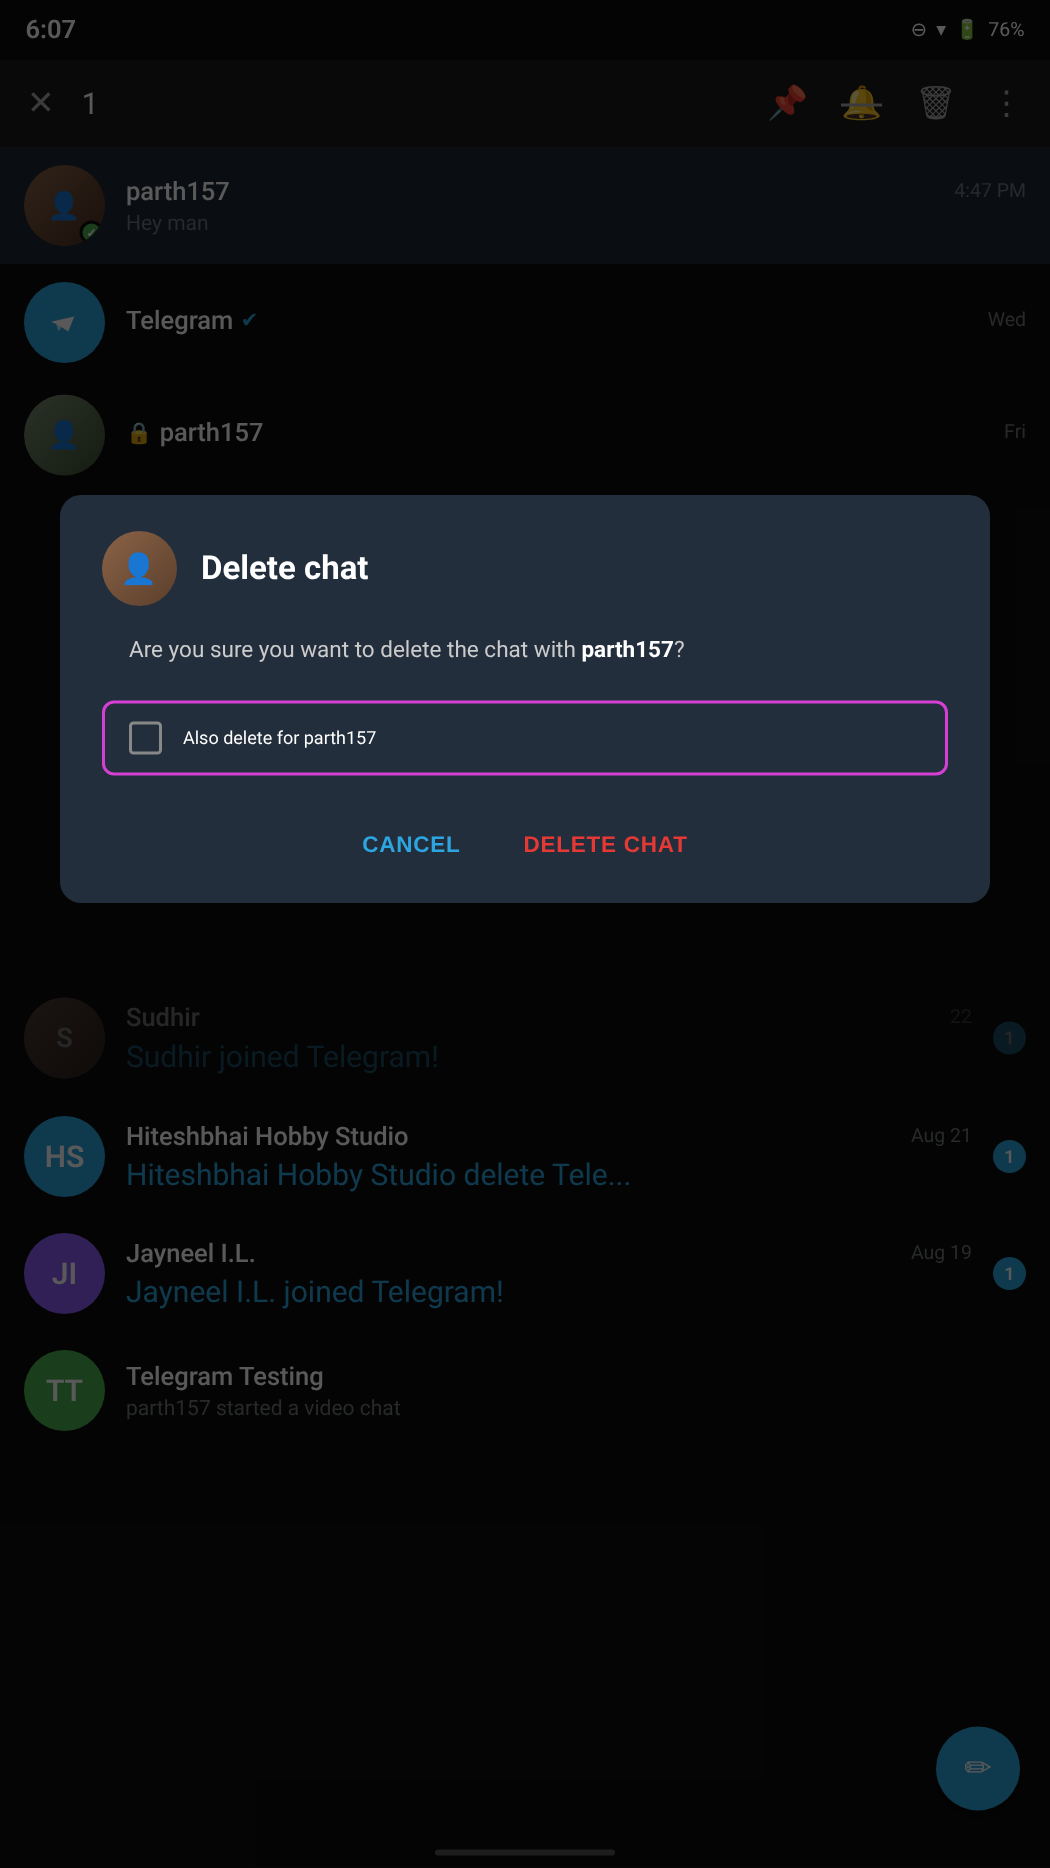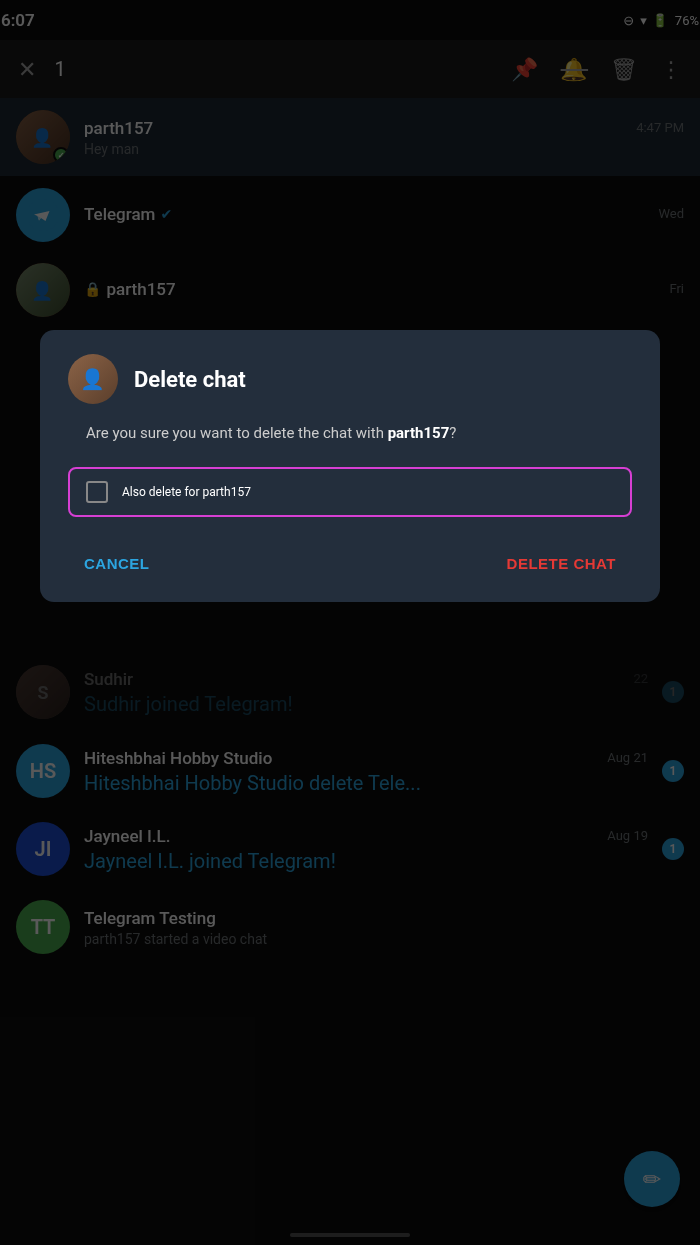--- a/index.html
+++ b/index.html
@@ -10,21 +10,21 @@
       font-family: 'Roboto', Arial, sans-serif;
       overflow: hidden;
       position: relative;
     }
 
     
     .status-bar {
       display: flex;
       justify-content: space-between;
       align-items: center;
-      padding: 8px 1px;
+      padding: 8px 17px;
       background: #0e0e0e;
       height: 40px;
     }
     .status-time {
       color: #fff;
       font-size: 17px;
       font-weight: 600;
     }
     .status-icons {
       display: flex;
@@ -94,21 +94,21 @@
     .avatar-photo {
       background: #5a3e2b;
     }
     .avatar-telegram {
       background: #2ca5e0;
     }
     .avatar-hs {
       background: #2ca5e0;
     }
     .avatar-ji {
-      background: #1d4ed8;
+      background: #8b5cf6;
     }
     .avatar-tt {
       background: #4caf50;
     }
 
     .online-dot {
       position: absolute;
       bottom: 1px;
       right: 1px;
       width: 16px;
@@ -267,21 +267,21 @@
       flex-shrink: 0;
       background: transparent;
     }
     .checkbox-label {
       color: #fff;
       font-size: 12px;
     }
 
     .dialog-actions {
       display: flex;
-      justify-content: space-between;
+      justify-content: center;
       gap: 10px;
     }
     .btn-cancel {
       background: transparent;
       border: none;
       color: #2ca5e0;
       font-size: 15px;
       font-weight: 600;
       padding: 10px 16px;
       cursor: pointer;

